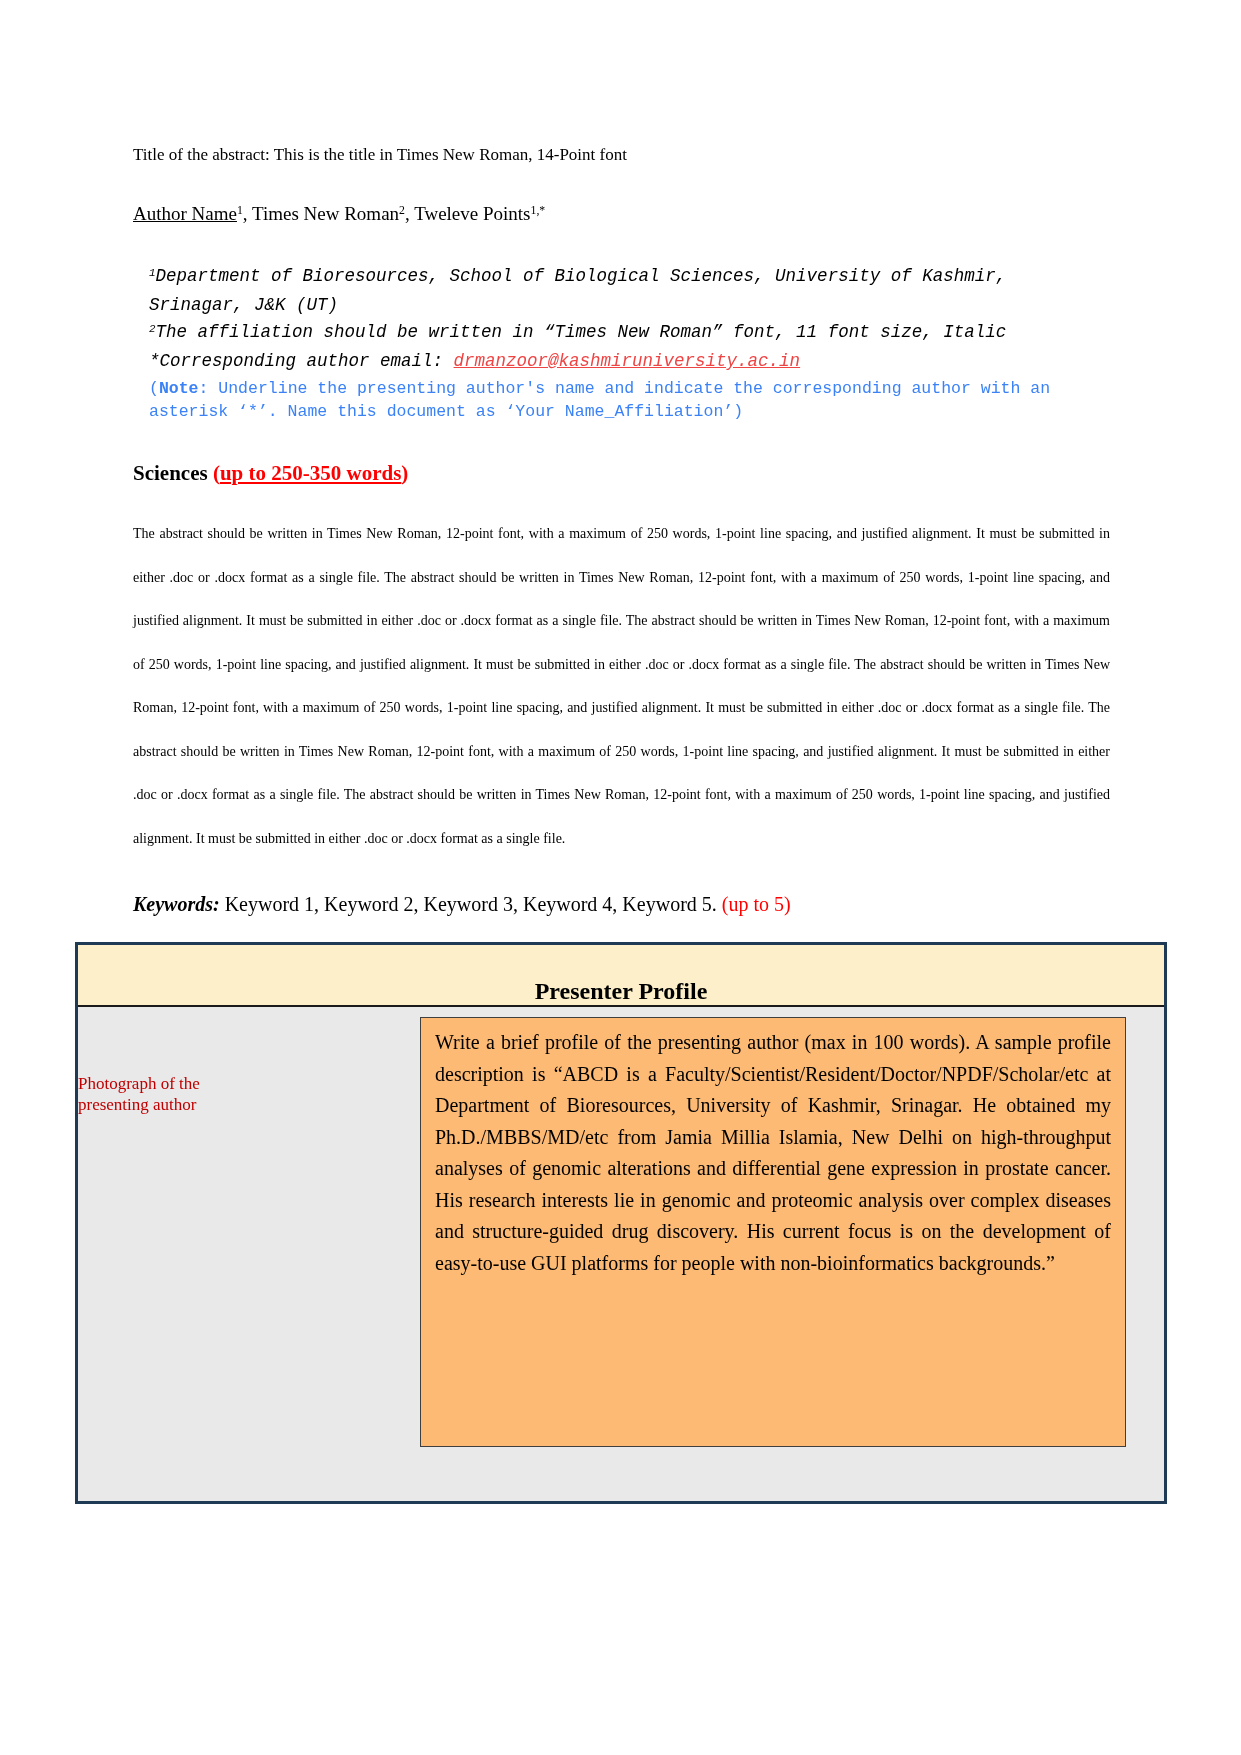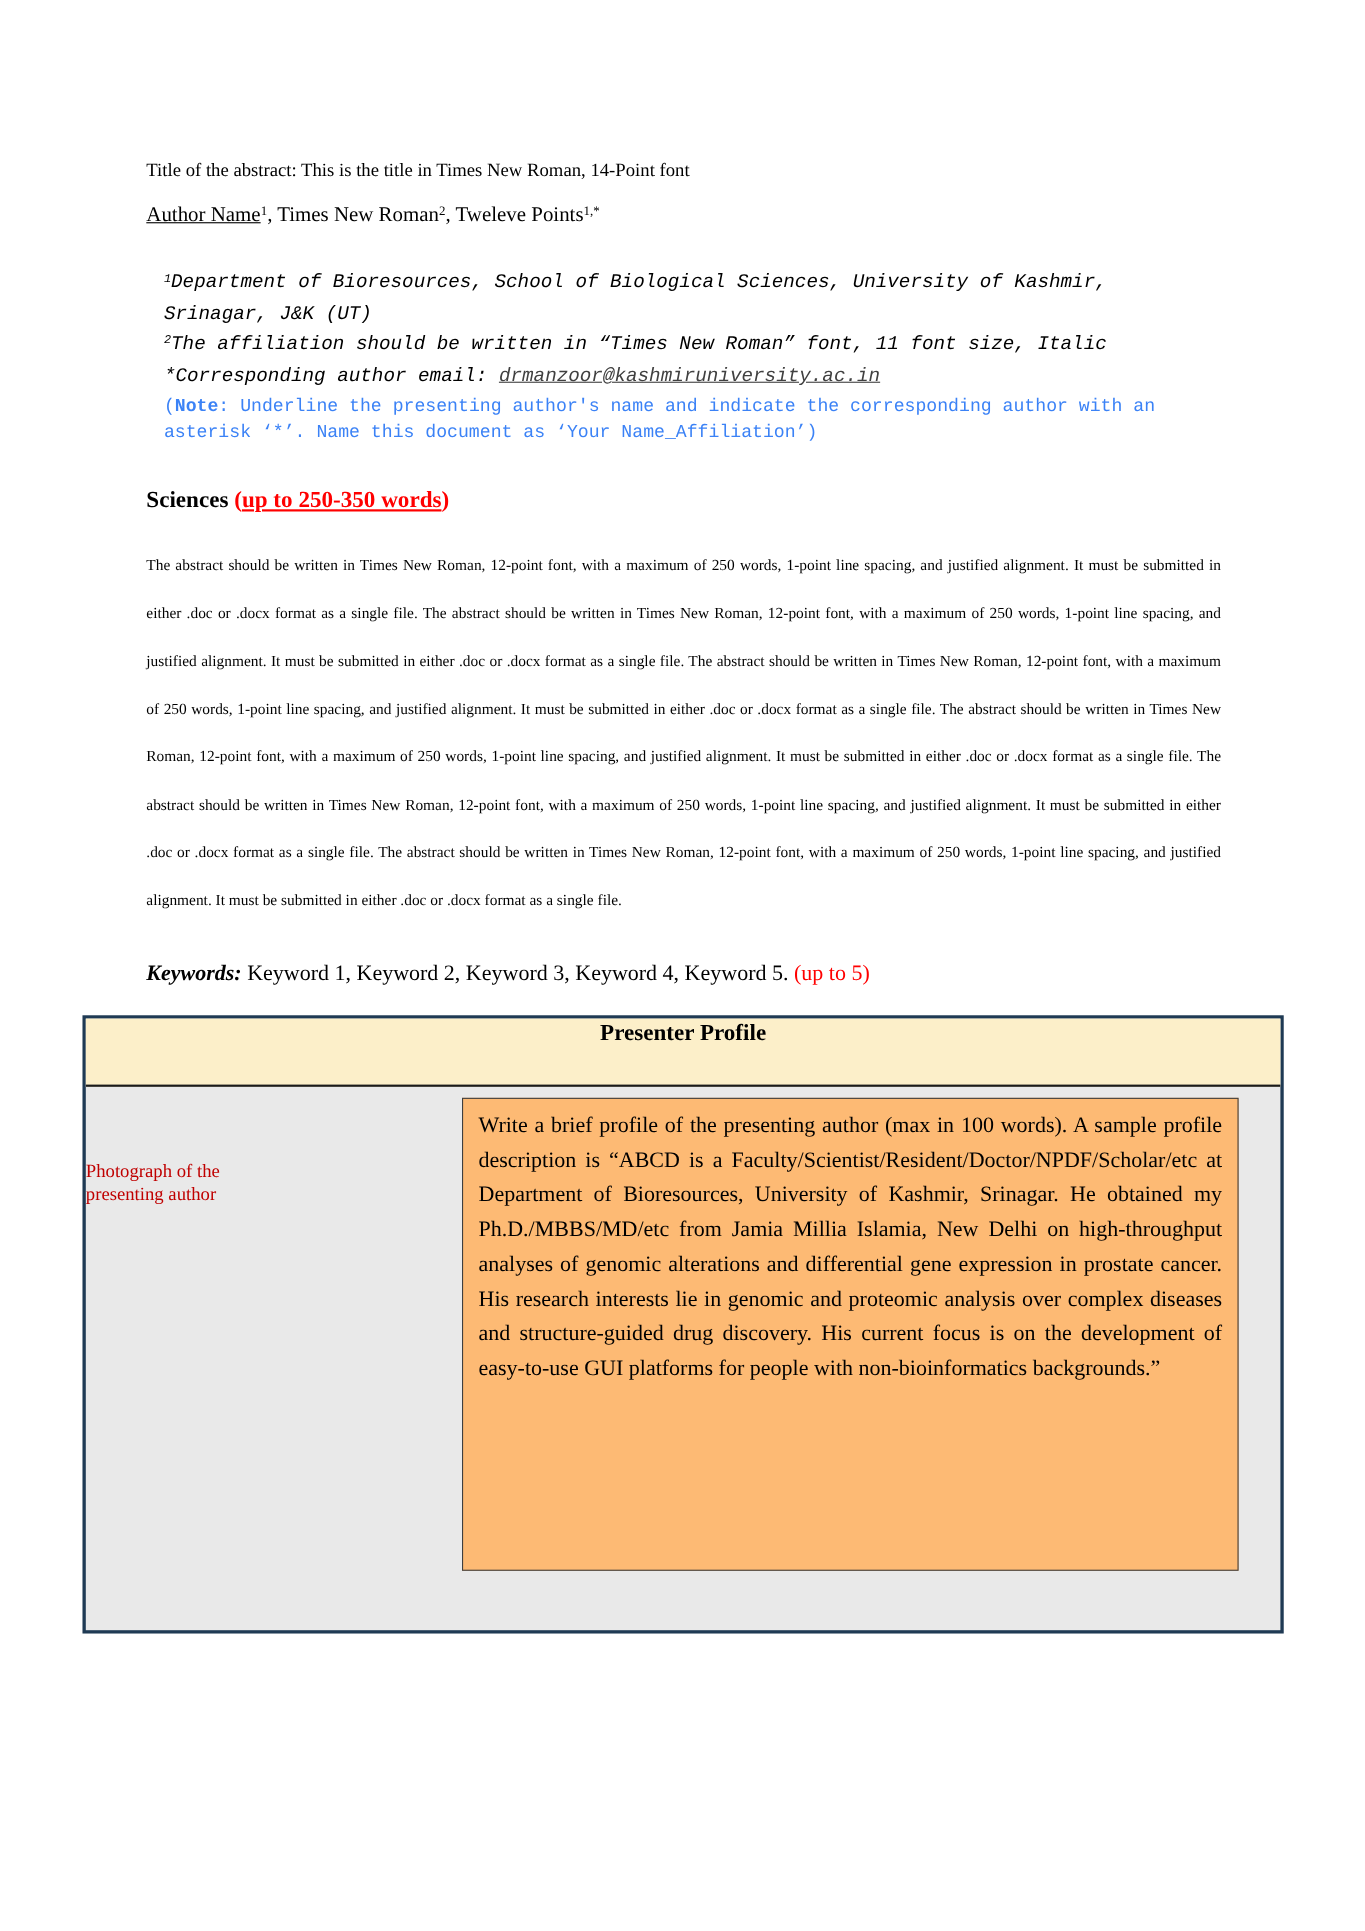--- a/index.html
+++ b/index.html
@@ -2,45 +2,45 @@
 <html><head>
 <meta charset="utf-8">
 <style>
   html,body{margin:0;padding:0;}
   body{
     width:1241px;height:1755px;background:#ffffff;overflow:hidden;
     font-family:"Liberation Serif","DejaVu Serif",serif;color:#000;
   }
   .page{width:977px;margin:0 auto 0 133px;padding-top:141px;}
   .doc-title{font-size:17px;font-weight:normal;line-height:28px;margin:0;}
-  .author-line{font-size:19px;line-height:25px;margin:14px 0 0 0;}
+  .author-line{font-size:19px;line-height:25px;margin:32px 0 0 0;}
   .sup{font-size:0.62em;position:relative;top:-0.5em;}
   .u{text-decoration:underline;}
   .affiliations{font-size:17.5px;font-style:italic;line-height:27px;margin:34px 0 0 16px;font-family:Liberation Mono, monospace;}
-  .email-link{color:#404040;text-decoration:underline;cursor:pointer;}
+  .email-link{color:#ef4444;text-decoration:underline;cursor:pointer;}
   .note{font-size:16.5px;line-height:23px;color:#3b82f6;margin:2px 0 0 0;font-style:normal;}
   .note b{font-weight:bold;}
   .red{color:#FF0000;}
   .abstract-heading{font-size:21px;font-weight:bold;line-height:28px;margin:36px 0 0 0;}
   .abstract-heading .red{font-weight:bold;}
   .abstract-body{
     font-size:14px;line-height:43.5px;text-align:justify;margin:25px 0 0 0;
     hyphens:none;-webkit-hyphens:none;word-spacing:normal;
   }
   .keywords{font-size:20px;line-height:26px;margin:31px 0 0 0;}
   .keywords .label{font-weight:bold;font-style:italic;}
   
   .profile-table{
     margin:25px 0 0 -58px;width:1086px;height:556px;
     border:3px solid #1F3A54;background:#E9E9E9;
   }
   .pt-header{
     height:60px;background:#FCEFC9;border-bottom:2px solid #1a1a1a;
-    display:flex;align-items:flex-start;justify-content:center;
-    font-size:21px;font-weight:bold;
+    display:flex;align-items:flex-end;justify-content:center;
+    font-size:24px;font-weight:bold;
   }
   .pt-body{position:relative;height:491px;}
   .photo-cell{
     position:absolute;left:0;top:0;width:404px;height:100%;
     text-align:left;
   }
   .photo-label{
     margin-top:66px;font-size:17px;line-height:21px;color:#C00000;
   }
   .profile-box{

